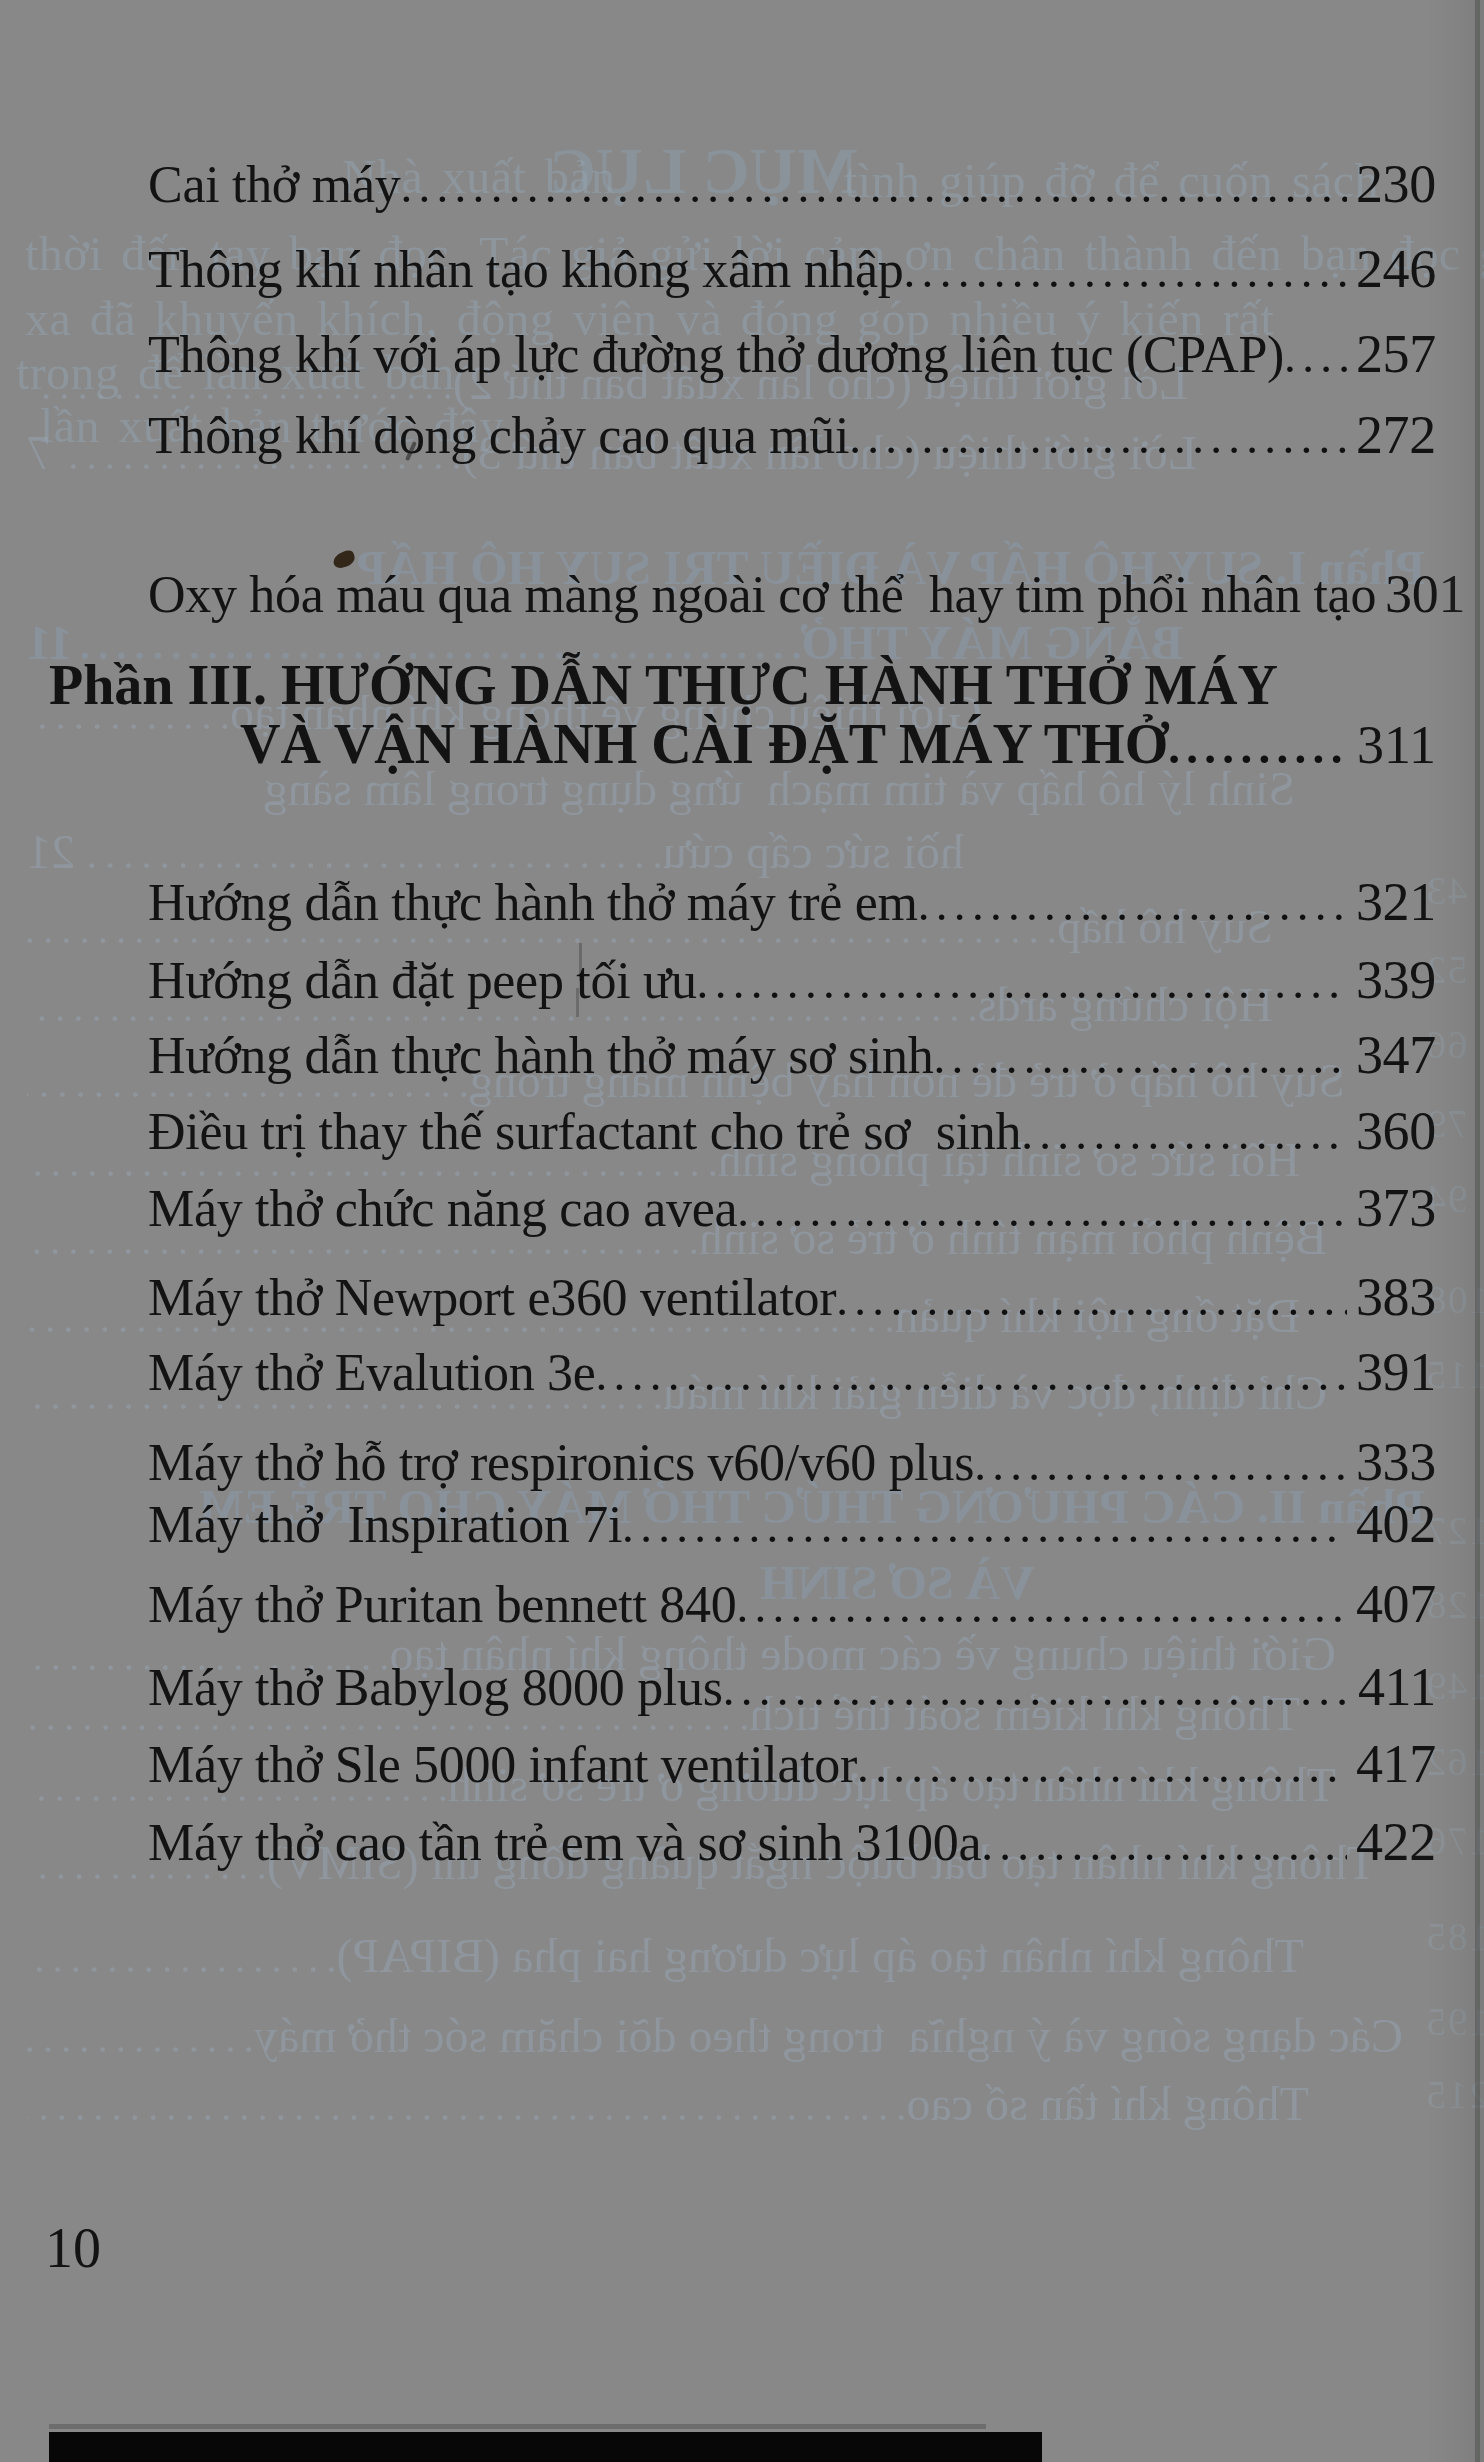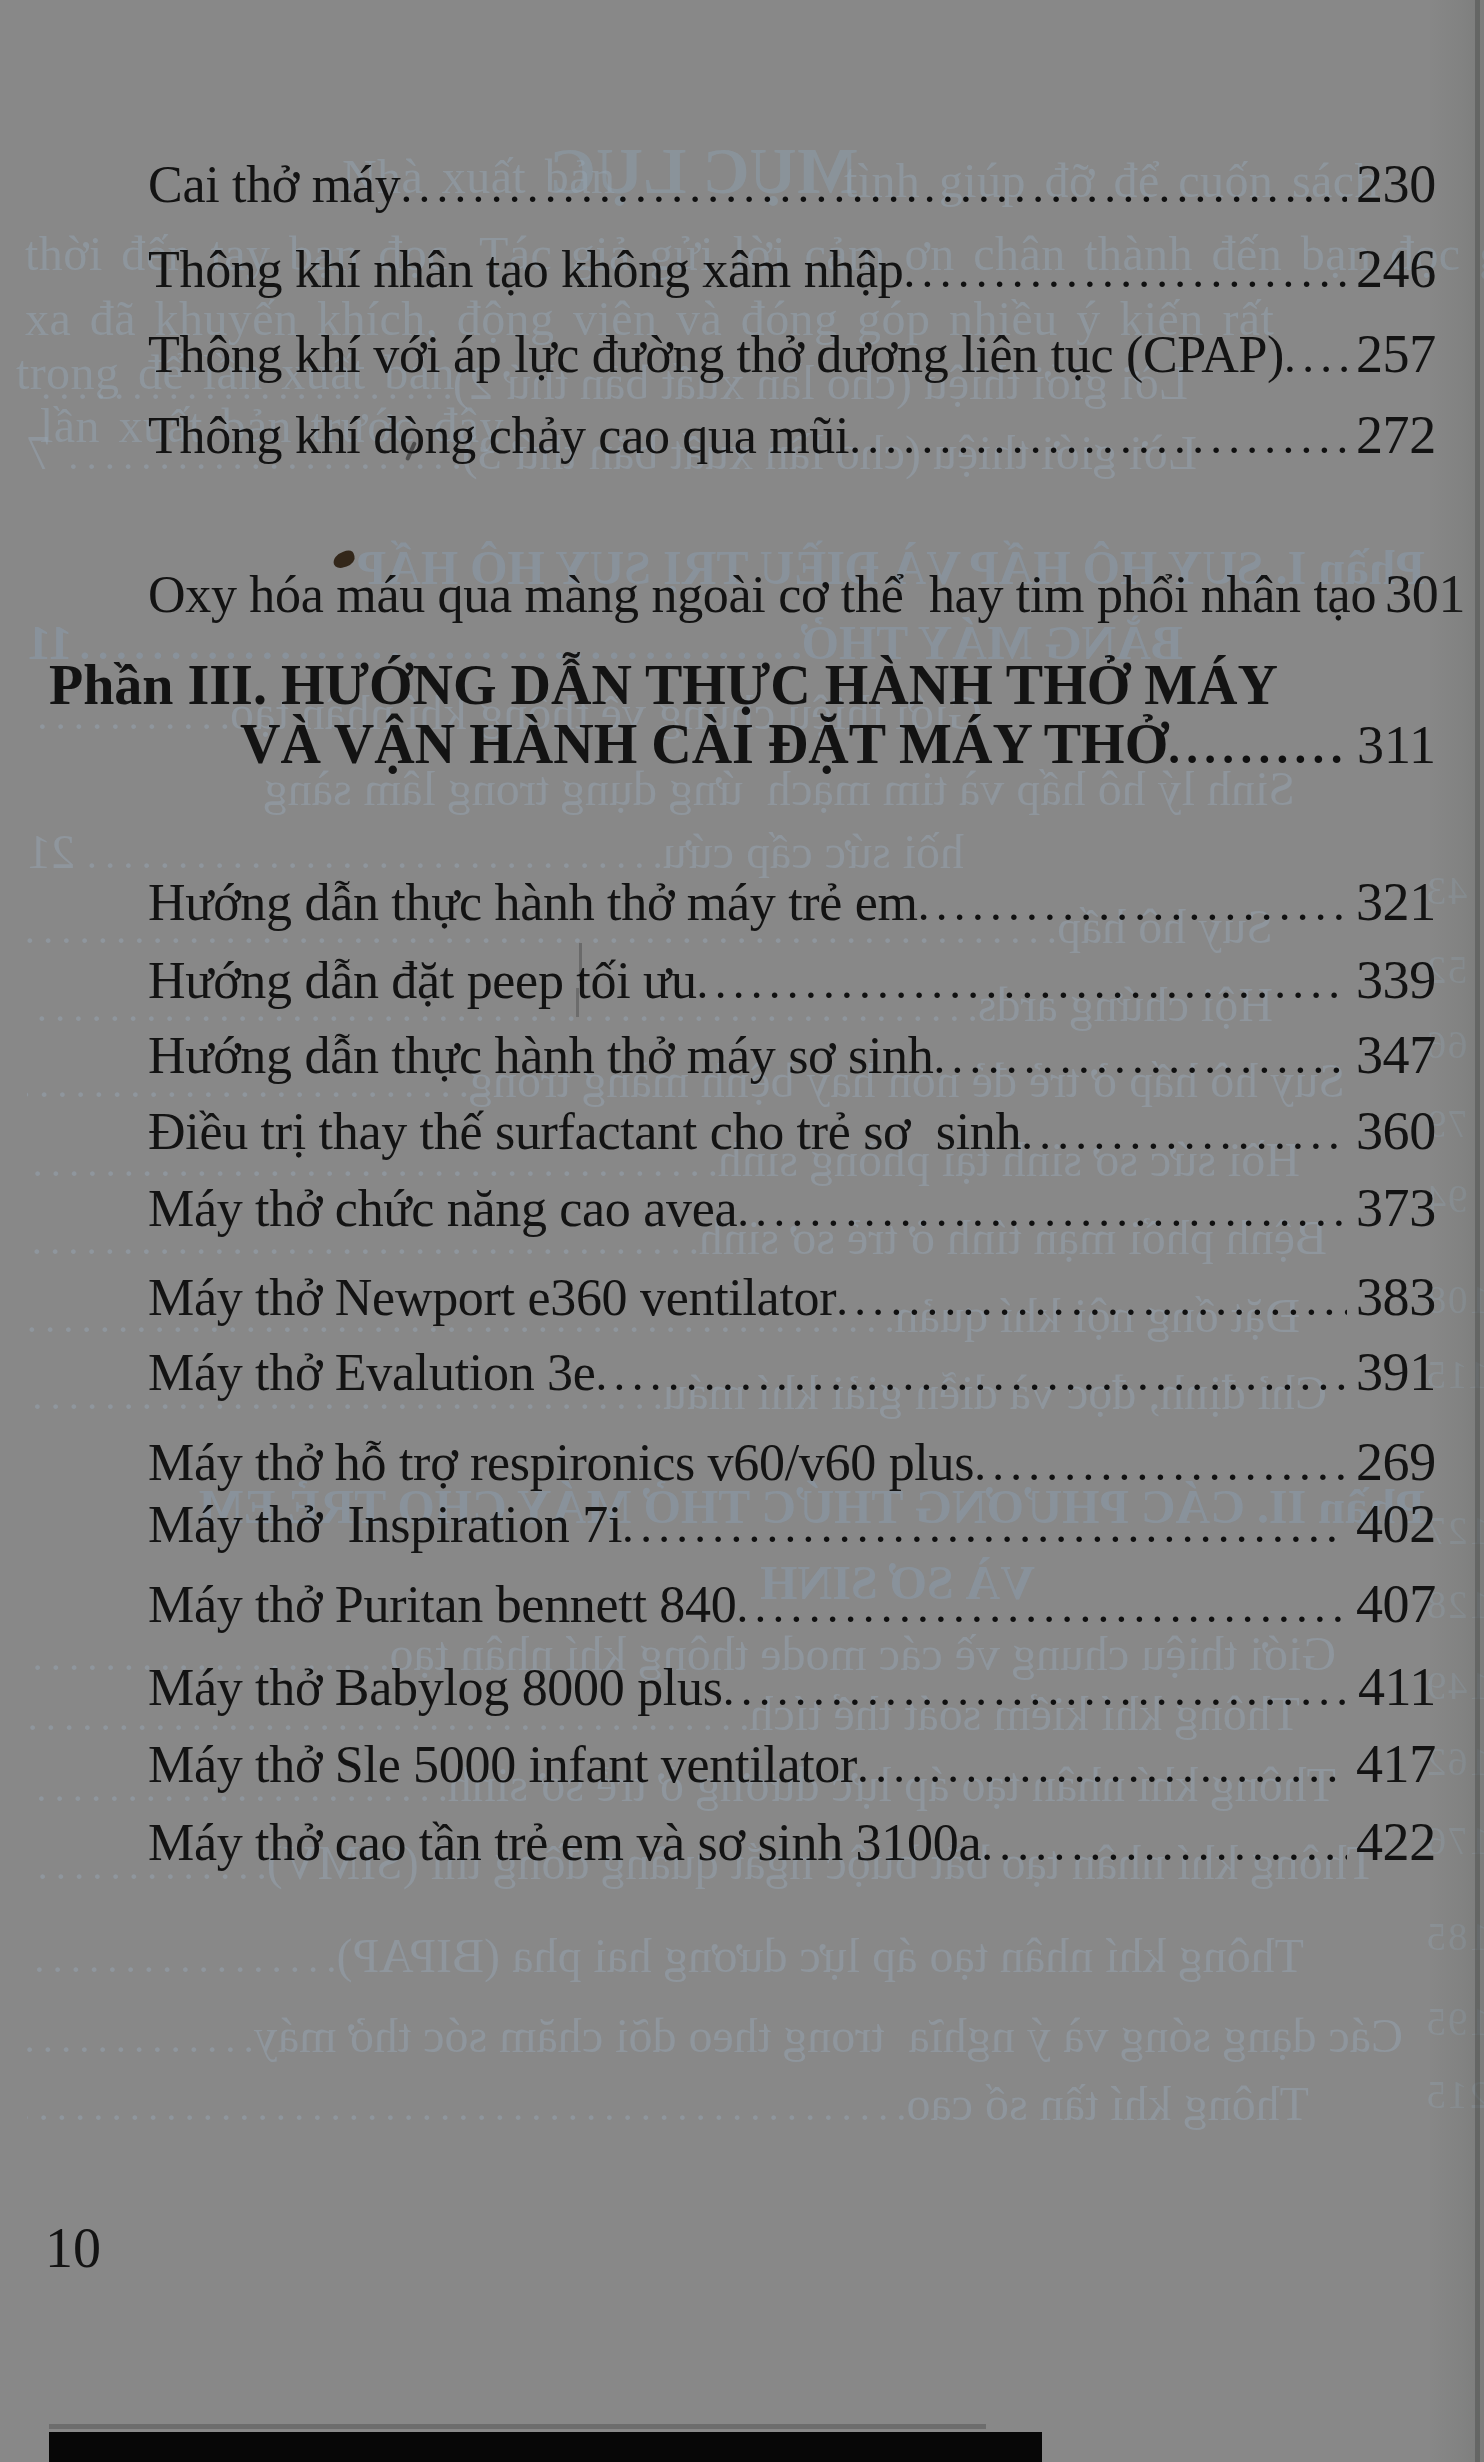--- a/index.html
+++ b/index.html
@@ -189,21 +189,21 @@
       <span class="num">383</span>
     </div>
   <div class="row" style="top:1336px">
       <span class="t">Máy thở Evalution 3e</span>
       <span class="dots"></span>
       <span class="num">391</span>
     </div>
   <div class="row" style="top:1426px">
       <span class="t">Máy thở hỗ trợ respironics v60/v60 plus</span>
       <span class="dots"></span>
-      <span class="num">269</span>
+      <span class="num">333</span>
     </div>
   <div class="row" style="top:1488px">
       <span class="t">Máy thở  Inspiration 7i</span>
       <span class="dots"></span>
       <span class="num">402</span>
     </div>
   <div class="row" style="top:1568px">
       <span class="t">Máy thở Puritan bennett 840</span>
       <span class="dots"></span>
       <span class="num">407</span>

